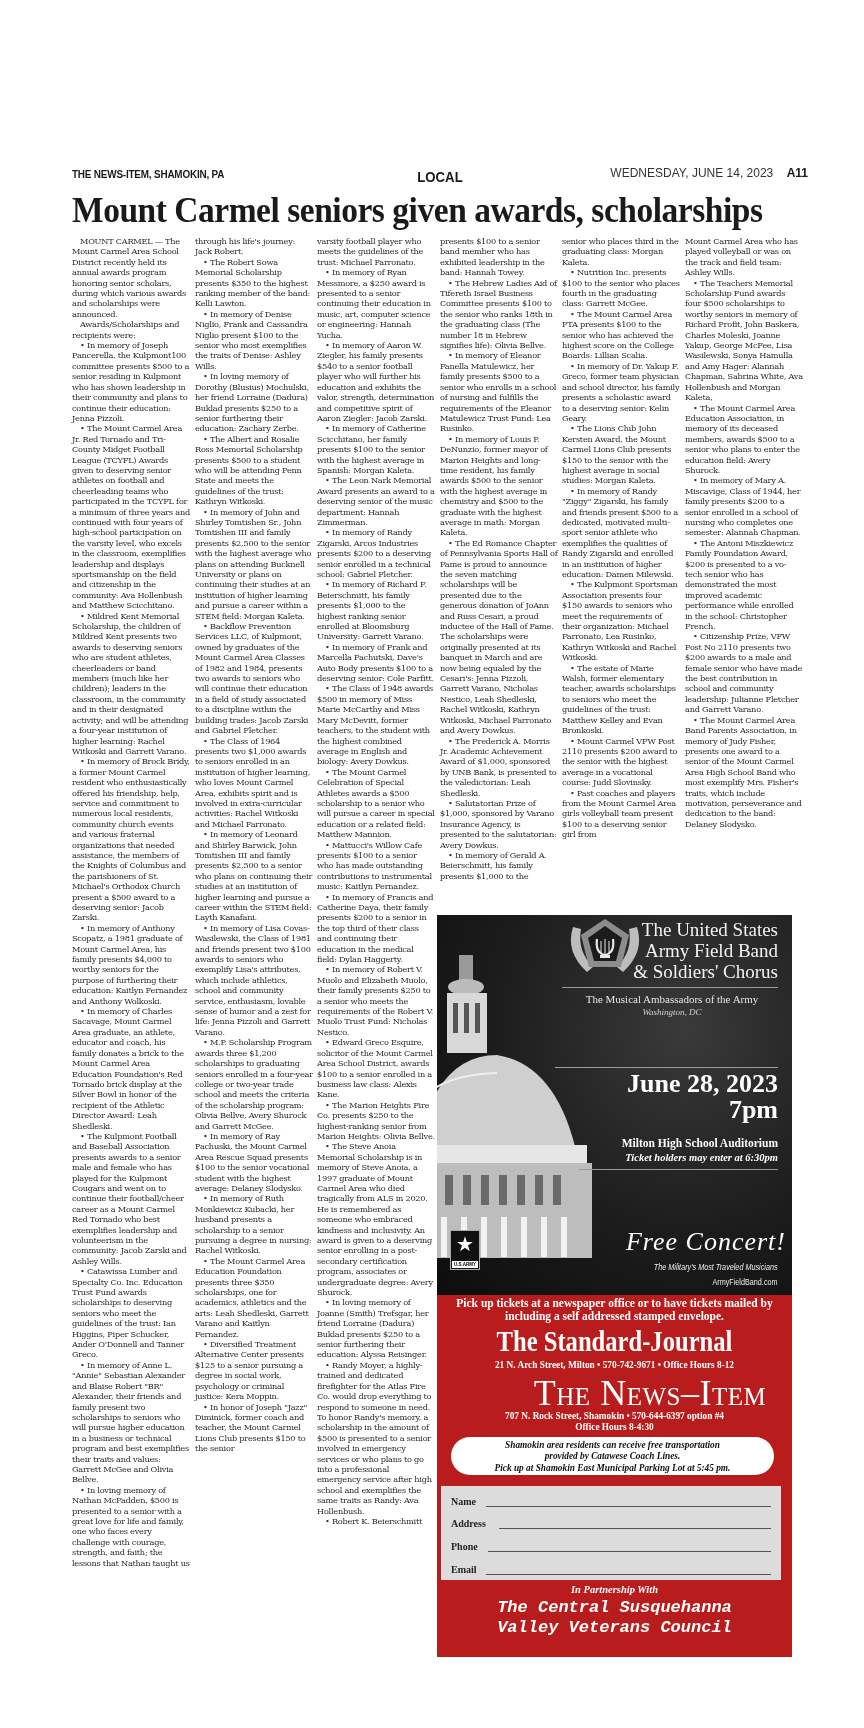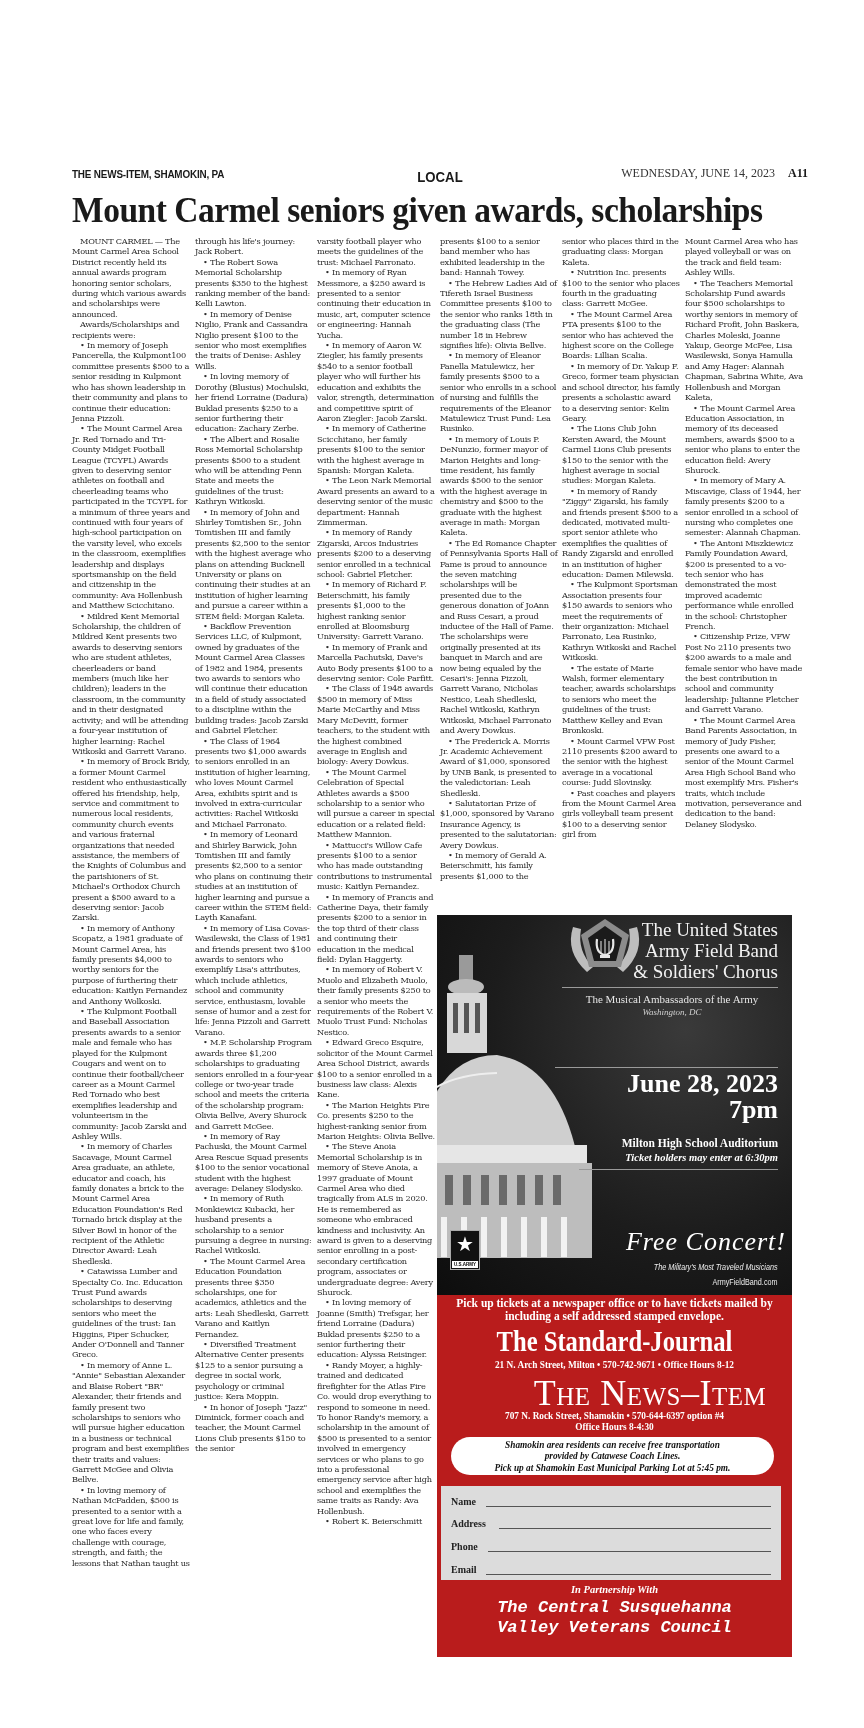--- a/index.html
+++ b/index.html
@@ -1,20 +1,20 @@
 <!DOCTYPE html>
 <html><head>
 <meta charset="utf-8">
 <style>
   html, body { margin: 0; padding: 0; background: #ffffff; }
   body { width: 864px; height: 1728px; position: relative; overflow: hidden; font-family: "DejaVu Serif", serif; color: #1a1a1a; }
   .masthead { position: absolute; left: 72px; top: 166px; width: 736px; height: 20px; }
   .mh-left { position: absolute; left: 0; top: 2px; font-family: "Liberation Sans", sans-serif; font-weight: bold; font-size: 11px; letter-spacing: -0.2px; transform: scaleX(0.9); transform-origin: left; }
   .mh-center { position: absolute; left: 0; width: 100%; top: 2px; text-align: center; font-family: "Liberation Sans", sans-serif; font-weight: bold; font-size: 15px; transform: scaleX(0.88); }
-  .mh-right { position: absolute; right: 0; top: 0; font-family: Liberation Serif, serif; font-size: 12px; margin-left: 32px; }
+  .mh-right { position: absolute; right: 0; top: 0; font-family: Liberation Sans, sans-serif; font-size: 12px; margin-left: 32px; }
   .mh-date { color: #333; margin-right: 10px; }
   .mh-page { font-weight: bold; }
   .headline { position: absolute; left: 72px; top: 190px; width: 740px; font-family: "Liberation Serif", serif; font-weight: bold; font-size: 36px; line-height: 40px; letter-spacing: -0.5px; white-space: nowrap; transform: scaleX(0.93); transform-origin: left; }
   .col { position: absolute; top: 236px; width: 118px; font-family: "DejaVu Serif", serif; font-size: 8.2px; line-height: 10.4px; text-align: left; color: #2a2a2a; letter-spacing: -0.25px; }
   .col p { margin: 0; text-indent: 8px; }
   .col p.first { text-indent: 0; }
   .ad { position: absolute; left: 437px; top: 915px; width: 355px; height: 742px; background: #b91c1c; color: #fff; overflow: hidden; }
   .ad-photo { position: absolute; left: 0; top: 0; width: 355px; height: 380px; background: radial-gradient(ellipse at 70% 30%, #3a3a3a 0%, #1c1c1c 55%, #0d0d0d 100%); }
   .dome { position: absolute; left: -20px; top: 40px; width: 180px; height: 350px; }
   .logo-badge { position: absolute; left: 128px; top: 2px; width: 80px; height: 62px; }
@@ -60,22 +60,22 @@
 <h1 class="headline" style="margin:0;">Mount Carmel seniors given awards, scholarships</h1>
 
 <div class="col" style="left:72px;">
     <p>MOUNT CARMEL — The Mount Carmel Area School District recently held its annual awards program honoring senior scholars, during which various awards and scholarships were announced.</p>
     <p>Awards/Scholarships and recipients were:</p>
     <p>• In memory of Joseph Pancerella, the Kulpmont100 committee presents $500 to a senior residing in Kulpmont who has shown leadership in their community and plans to continue their education: Jenna Pizzoli.</p>
     <p>• The Mount Carmel Area Jr. Red Tornado and Tri-County Midget Football League (TCYFL) Awards given to deserving senior athletes on football and cheerleading teams who participated in the TCYFL for a minimum of three years and continued with four years of high-school participation on the varsity level, who excels in the classroom, exemplifies leadership and displays sportsmanship on the field and citizenship in the community: Ava Hollenbush and Matthew Scicchitano.</p>
     <p>• Mildred Kent Memorial Scholarship, the children of Mildred Kent presents two awards to deserving seniors who are student athletes, cheerleaders or band members (much like her children); leaders in the classroom, in the community and in their designated activity; and will be attending a four-year institution of higher learning: Rachel Witkoski and Garrett Varano.</p>
     <p>• In memory of Brock Bridy, a former Mount Carmel resident who enthusiastically offered his friendship, help, service and commitment to numerous local residents, community church events and various fraternal organizations that needed assistance, the members of the Knights of Columbus and the parishioners of St. Michael's Orthodox Church present a $500 award to a deserving senior: Jacob Zarski.</p>
     <p>• In memory of Anthony Scopatz, a 1981 graduate of Mount Carmel Area, his family presents $4,000 to worthy seniors for the purpose of furthering their education: Kaitlyn Fernandez and Anthony Wolkoski.</p>
+    <p>• In memory of Charles Sacavage, Mount Carmel Area graduate, an athlete, educator and coach, his family donates a brick to the Mount Carmel Area Education Foundation's Red Tornado brick display at the Silver Bowl in honor of the recipient of the Athletic Director Award: Leah Shedleski.</p>
     <p>• The Kulpmont Football and Baseball Association presents awards to a senior male and female who has played for the Kulpmont Cougars and went on to continue their football/cheer career as a Mount Carmel Red Tornado who best exemplifies leadership and volunteerism in the community: Jacob Zarski and Ashley Wills.</p>
-    <p>• In memory of Charles Sacavage, Mount Carmel Area graduate, an athlete, educator and coach, his family donates a brick to the Mount Carmel Area Education Foundation's Red Tornado brick display at the Silver Bowl in honor of the recipient of the Athletic Director Award: Leah Shedleski.</p>
     <p>• Catawissa Lumber and Specialty Co. Inc. Education Trust Fund awards scholarships to deserving seniors who meet the guidelines of the trust: Ian Higgins, Piper Schucker, Ander O'Donnell and Tanner Greco.</p>
     <p>• In memory of Anne L. "Annie" Sebastian Alexander and Blaise Robert "BR" Alexander, their friends and family present two scholarships to seniors who will pursue higher education in a business or technical program and best exemplifies their traits and values: Garrett McGee and Olivia Bellve.</p>
     <p>• In loving memory of Nathan McFadden, $500 is presented to a senior with a great love for life and family, one who faces every challenge with courage, strength, and faith; the lessons that Nathan taught us</p>
   </div>
 <div class="col" style="left:195px;">
     <p class="first">through his life's journey: Jack Robert.</p>
     <p>• The Robert Sowa Memorial Scholarship presents $350 to the highest ranking member of the band: Kelli Lawton.</p>
     <p>• In memory of Denise Niglio, Frank and Cassandra Niglio present $100 to the senior who most exemplifies the traits of Denise: Ashley Wills.</p>
     <p>• In loving memory of Dorothy (Blusius) Mochulski, her friend Lorraine (Dadura) Buklad presents $250 to a senior furthering their education: Zachary Zerbe.</p>
     <p>• The Albert and Rosalie Ross Memorial Scholarship presents $500 to a student who will be attending Penn State and meets the guidelines of the trust: Kathryn Witkoski.</p>

